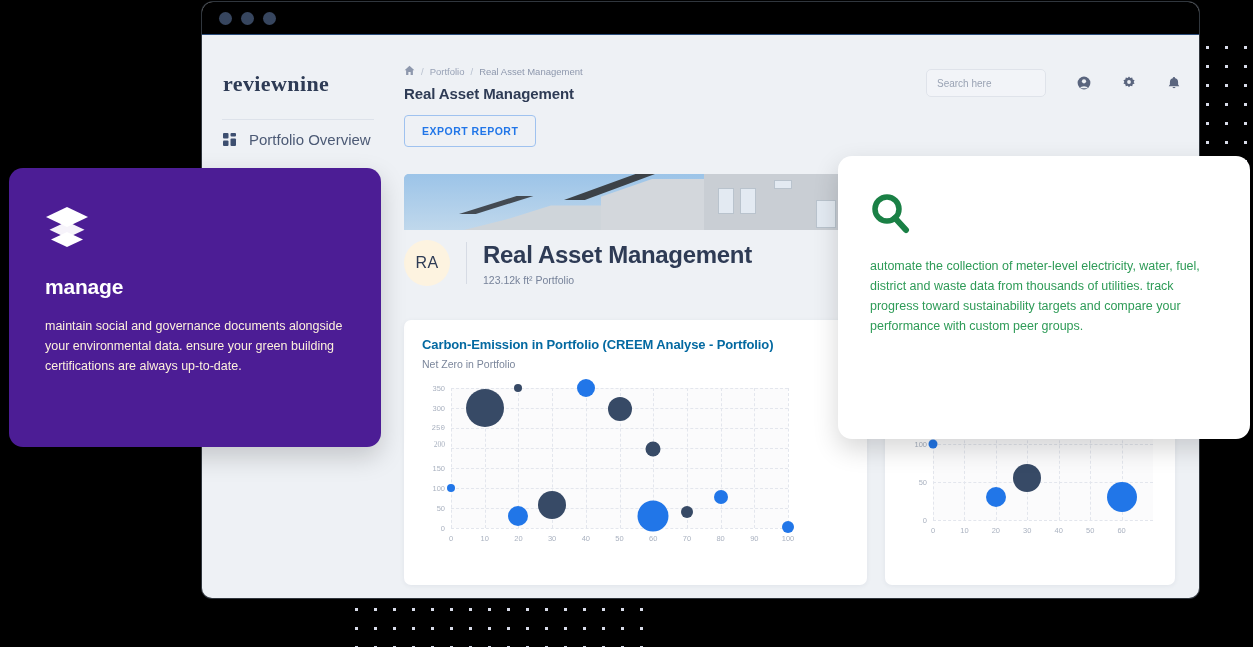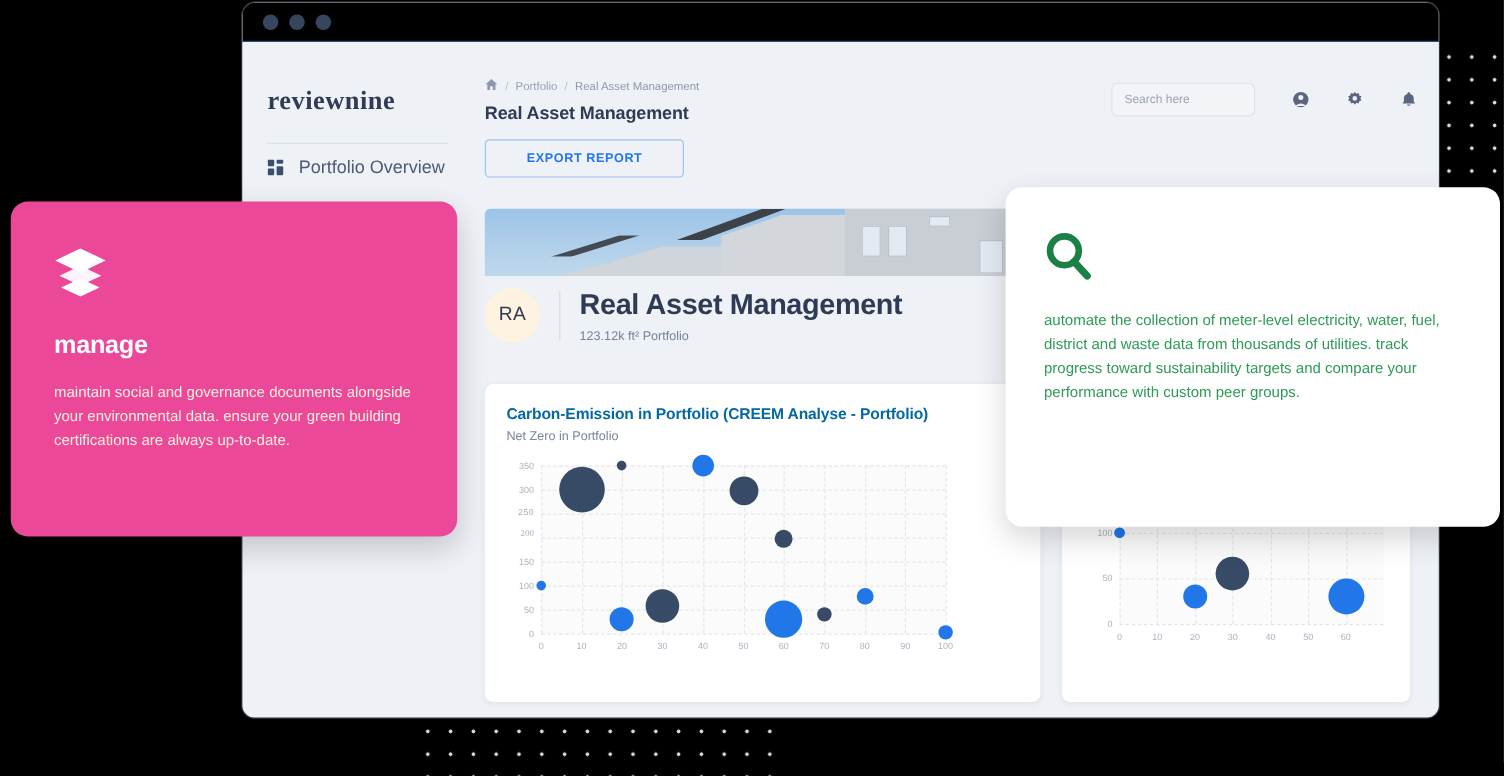--- a/index.html
+++ b/index.html
@@ -62,21 +62,21 @@
   #breadcrumb { display: flex; align-items: center; gap: 6px; font-size: 9.5px; color: #98a2b6; }
   #breadcrumb .sep { color: #b8c0cf; }
   .crumb-link { color: #98a2b6; }
   .crumb-cur { color: #6a7governance; }
   #page-title { font-size: 15px; font-weight: 700; color: #2e3b55; margin-top: 7px; letter-spacing: -.1px; }
   #export-btn {
     margin-top: 13px; display: inline-block;
     border: 1px solid #9fc2ef; border-radius: 4px;
     color: #2176e8; background: transparent;
     font-size: 10.5px; font-weight: 700; letter-spacing: .5px;
-    padding: 9px 34px; cursor: pointer;
+    padding: 9px 17px; cursor: pointer;
   }
   #searchwrap { display: flex; align-items: center; gap: 31px; padding-top: 4px; }
   #search-input {
     width: 120px; height: 28px; border: 1px solid #dfe3ea; border-radius: 5px;
     background: #f2f4f8; font-size: 10px; color: #9aa3b4; padding: 0 10px;
     font-family: "Liberation Sans", sans-serif; outline: none;
   }
   #search-input::placeholder { color: #9aa3b4; }
   .topicon { width: 14px; height: 14px; cursor: pointer; }
 
@@ -136,21 +136,21 @@
   .gridv, .gridh { position: absolute; }
   .gridv { width: 0; border-left: 1px dashed #e3e6ed; top: 0; bottom: 0; }
   .gridh { height: 0; border-top: 1px dashed #e3e6ed; left: 0; right: 0; }
   .bubble { position: absolute; border-radius: 50%; transform: translate(-50%, -50%); }
   .ytick { position: absolute; font-size: 7.5px; color: #aab2c0; transform: translate(-100%, -50%); padding-right: 6px; }
   .xtick { position: absolute; font-size: 7.5px; color: #aab2c0; transform: translate(-50%, 0); }
 
   
   #card-manage {
     position: absolute; left: 9px; top: 168px; width: 372px; height: 279px;
-    background: #ec4899; border-radius: 14px;
+    background: #4c1d95; border-radius: 14px;
     box-shadow: 0 10px 26px rgba(0,0,0,.18);
     padding: 38px 36px 0 36px;
   }
   #card-manage .ftitle { font-size: 21px; font-weight: 700; color: #ffffff; margin-top: 23px; letter-spacing: -.2px; }
   #card-manage .fbody { font-size: 12.5px; line-height: 20px; color: #fdf0dc; margin-top: 17px; }
   #card-measure {
     position: absolute; left: 838px; top: 156px; width: 412px; height: 283px;
     background: #ffffff; border-radius: 14px;
     box-shadow: 0 10px 26px rgba(0,0,0,.16);
     padding: 37px 34px 0 32px;

